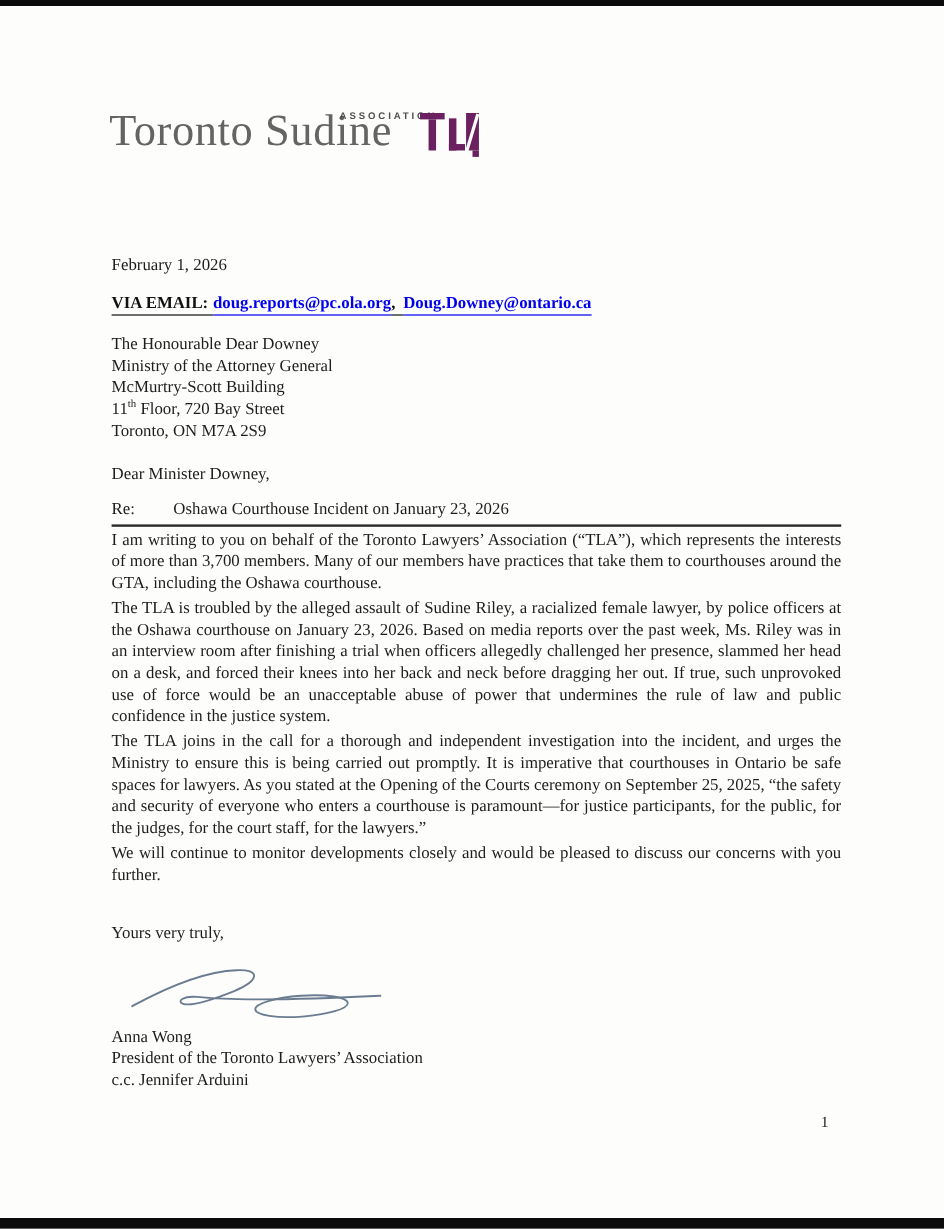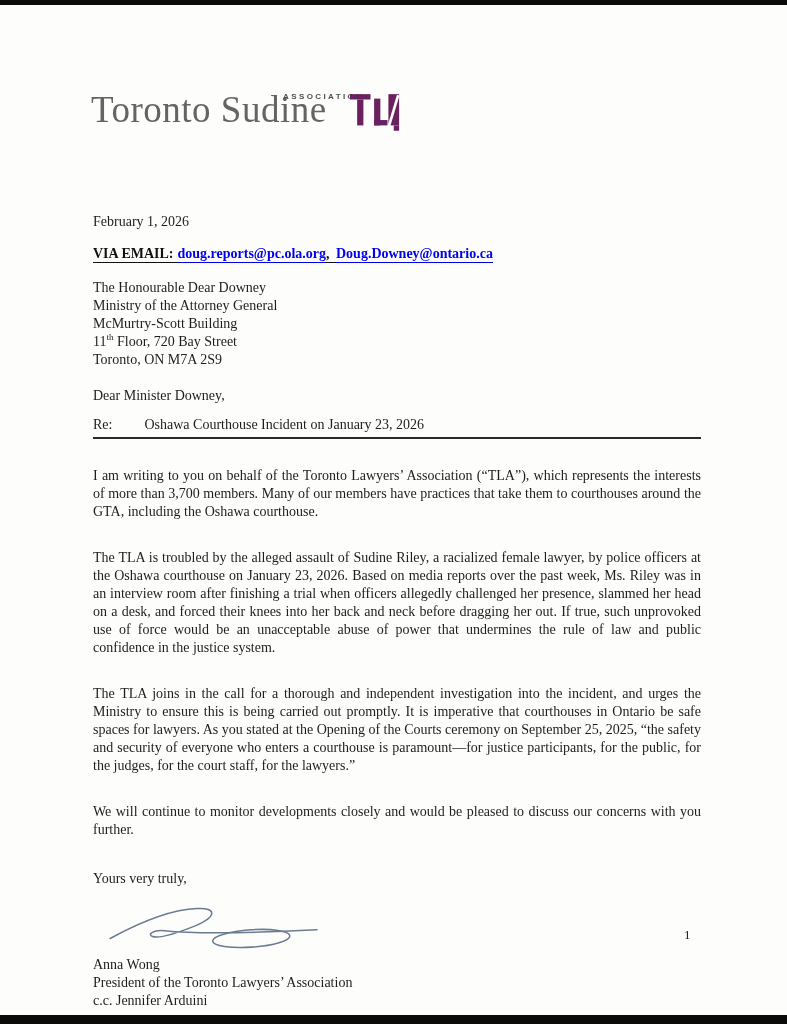--- a/index.html
+++ b/index.html
@@ -54,21 +54,21 @@
   .sup { font-size: 9px; vertical-align: super; line-height: 0; }
   .salutation { margin-top: 18px; }
   .re-line {
     margin-top: 11px;
     padding-bottom: 3px;
     border-bottom: 2px solid #2a2a2a;
     font-weight: normal;
   }
   .re-subject { margin-left: 32px; }
   .para {
-    margin-top: 28px;
+    margin-top: 3px;
     font-size: 14px; line-height: 18px;
     text-align: justify;
   }
   .closing { margin-top: 31px; }
   .signature-wrap { margin-top: 6px; margin-left: 10px; height: 58px; }
   .signer-block { margin-top: 4px; }
   .page-number {
     position: absolute; left: 684px; top: 927px;
     font-family: "Liberation Serif", serif;
     font-size: 13px; color: #222;

